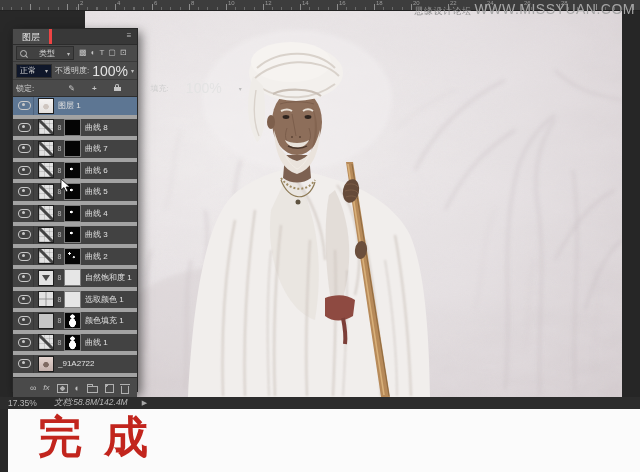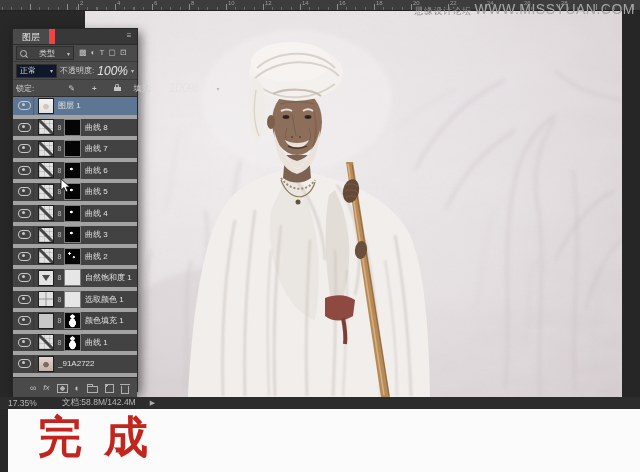--- a/index.html
+++ b/index.html
@@ -29,34 +29,34 @@
   .watermark{position:absolute;top:1px;right:5px;z-index:45;font-size:9px;color:#8f8f8f;letter-spacing:.5px;white-space:nowrap;}
   .watermark .en{font-family:Liberation Sans, sans-serif;color:#a5a5a5;font-size:14px;margin-top:34px;}
   
   .panel{
     position:absolute;left:12px;top:28px;width:126px;height:364px;z-index:30;
     background:#4a4a4a;border:1px solid #272727;box-sizing:border-box;
     box-shadow:3px 4px 10px rgba(0,0,0,.55);
     color:#d6d6d6;font-size:9px;
   }
   .tab-bar{height:15px;background:#383838;display:flex;align-items:stretch;border-bottom:1px solid #2c2c2c;}
-  .tab{background:#4a4a4a;padding:2px 9px 0 9px;font-size:9px;color:#e8e8e8;border-right:6px solid #ef4444;}
+  .tab{background:#4a4a4a;padding:2px 9px 0 9px;font-size:9px;color:#e8e8e8;border-right:3px solid #ef4444;}
   .tab-bar .spacer{flex:1}
   .panel-menu{width:16px;text-align:center;color:#bdbdbd;font-size:8px;padding-top:2px;}
   .filter-row{height:16px;display:flex;align-items:center;gap:3px;padding:0 3px;border-bottom:1px solid #3a3a3a;}
   .kind-box{display:flex;align-items:center;gap:12px;background:#414141;border:1px solid #2e2e2e;height:12px;padding:0 3px;font-size:8px;}
   .mag{width:5px;height:5px;border:1px solid #bbb;border-radius:50%;position:relative;display:inline-block;}
   .mag::after{content:"";position:absolute;width:3px;height:1px;background:#bbb;left:4px;top:5px;transform:rotate(45deg);}
   .caret{font-size:6px;color:#bdbdbd;}
   .f-icons{display:flex;gap:4px;margin-left:2px;}
   .f-icons span{font-size:8px;color:#c3c3c3;line-height:1;}
   .blend-row{height:17px;display:flex;align-items:center;gap:3px;padding:0 3px;border-bottom:1px solid #3a3a3a;}
   .select-box{display:flex;align-items:center;justify-content:space-between;background:#0f172a;border:1px solid #2e2e2e;height:12px;width:50px;padding:0 3px;font-size:8px;}
   .small-label{font-size:8px;color:#cfcfcf;white-space:nowrap;}
-  .val{font-size:12px;color:#e3e3e3;font-style:italic;}
+  .val{font-size:14px;color:#e3e3e3;}
   .lock-row{height:16px;display:flex;align-items:center;gap:17px;padding:0 3px;border-bottom:1px solid #2e2e2e;}
   .i-checker{width:7px;height:7px;background:conic-gradient(#c5c5c5 25%,#555 0 50%,#c5c5c5 0 75%,#555 0);display:inline-block;}
   .i-brush{font-size:8px;color:#c5c5c5;}
   .i-move{font-size:8px;color:#c5c5c5;font-weight:bold;}
   .i-lock{width:7px;height:8px;position:relative;display:inline-block;}
   .i-lock::before{content:"";position:absolute;left:1px;top:0;width:4px;height:4px;border:1px solid #c5c5c5;border-bottom:none;border-radius:2px 2px 0 0;box-sizing:border-box;}
   .i-lock::after{content:"";position:absolute;left:0;top:3px;width:7px;height:4px;background:#c5c5c5;}
   #layer-list{height:280px;background:#424242;overflow:hidden;}
   .layer-row{height:21.5px;display:flex;align-items:center;border-bottom:4px solid #a3a3a3;padding-left:3px;box-sizing:border-box;background:#424242;}
   .layer-row.selected{background:#5d7693;}
@@ -101,21 +101,21 @@
   .fi-folder::before{content:"";position:absolute;top:-3px;left:-1px;width:4px;height:2px;border:1px solid #b0b0b0;border-bottom:none;}
   .fi-new{width:9px;height:9px;border:1px solid #b0b0b0;box-sizing:border-box;background:linear-gradient(135deg,#b0b0b0 0 2px,transparent 2px);}
   .fi-trash{width:8px;height:8px;border:1px solid #b0b0b0;border-top:none;position:relative;margin-top:3px;box-sizing:border-box;}
   .fi-trash::before{content:"";position:absolute;top:-2px;left:-2px;width:10px;height:1px;background:#b0b0b0;}
   
   .cursor-arrow{position:absolute;left:60px;top:178px;z-index:50;}
   
   .status-bar{position:absolute;left:0;top:397px;width:640px;height:12px;background:#2c2c2c;z-index:40;
     display:flex;align-items:center;font-size:8.5px;color:#b8b8b8;}
   .status-zoom{margin-left:8px;width:44px;}
-  .status-doc{margin-left:10px;}
+  .status-doc{margin-left:2px;font-style:italic;}
   .status-arrow{margin-left:14px;font-size:7px;color:#a8a8a8;}
   
   .bottom-area{position:absolute;left:8px;top:409px;width:640px;height:63px;background:#fbfbfb;z-index:15;}
   .caption{margin:4px 0 0 30px;font-size:44px;font-weight:900;letter-spacing:22px;color:#c2251d;line-height:1.1;}
 </style>
 </head>
 <body>
 
 <div class="ruler">
   <div id="ruler-numbers">
@@ -300,21 +300,21 @@
     <span class="small-label">不透明度:</span>
     <span class="val">100%</span>
     <span class="caret">▾</span>
   </div>
   <div class="lock-row">
     <span class="small-label">锁定:</span>
     <span class="i-checker"></span>
     <span class="i-brush">✎</span>
     <span class="i-move">+</span>
     <span class="i-lock"></span>
-    <span class="small-label" style="margin-left:3px;">填充:</span>
+    <span class="small-label" style="margin-left:20px;">填充:</span>
     <span class="val">100%</span>
     <span class="caret">▾</span>
   </div>
   <div id="layer-list">
   <div class="layer-row selected">
     <span class="eye-wrap">
       <span class="eye"></span>
     </span>
     <span class="thumb t-photo-light"></span>
 

